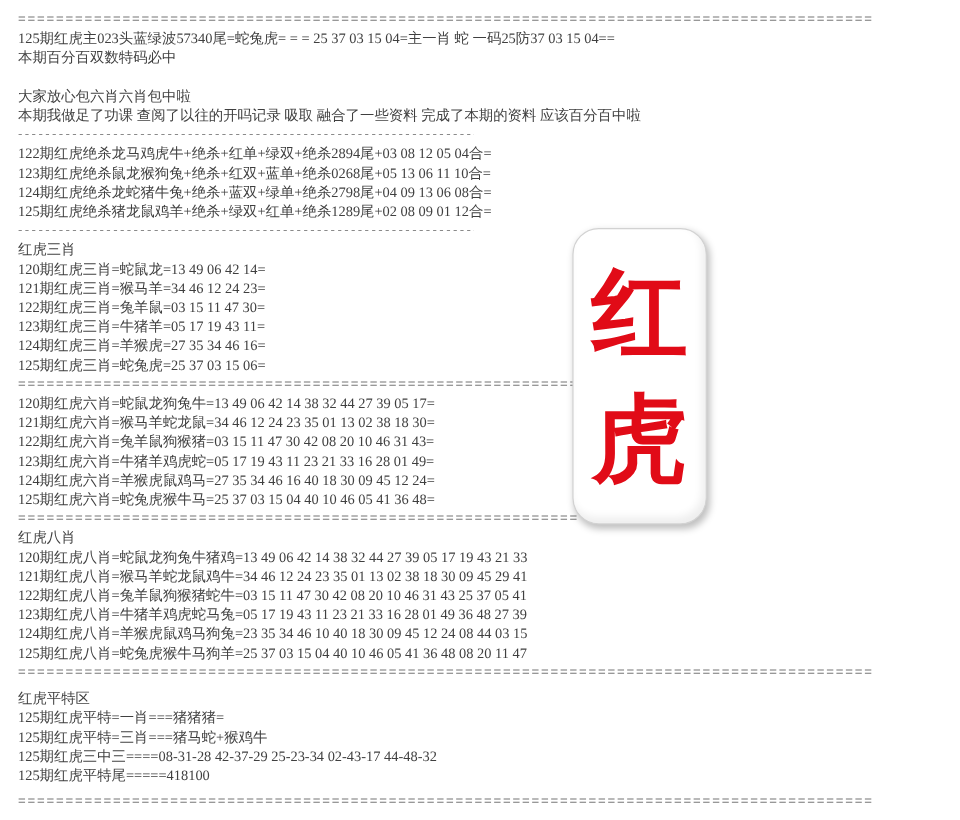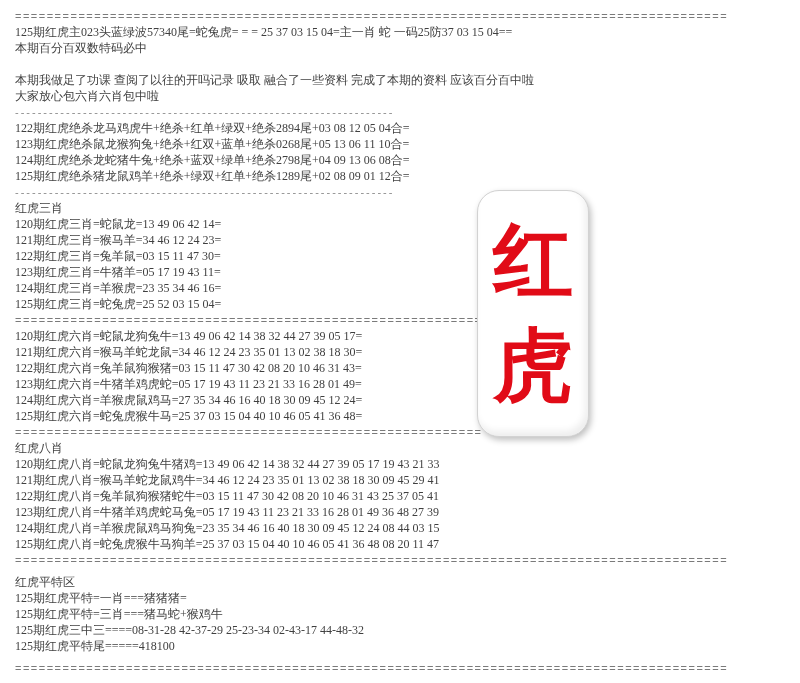--- a/index.html
+++ b/index.html
@@ -66,53 +66,53 @@
 </style>
 </head>
 <body>
 
 <div class="content">
 
   <div class="sep w-full">==============================================================================================================</div>
   <div class="ln">125期红虎主023头蓝绿波57340尾=蛇兔虎= = = 25 37 03 15 04=主一肖  蛇 一码25防37 03 15 04==</div>
   <div class="ln">本期百分百双数特码必中</div>
   <div class="gap"></div>
+  <div class="ln">大家放心包六肖六肖包中啦</div>
   <div class="ln">本期我做足了功课 查阅了以往的开吗记录 吸取 融合了一些资料 完成了本期的资料 应该百分百中啦</div>
-  <div class="ln">大家放心包六肖六肖包中啦</div>
 
   <div class="sep w-dash">----------------------------------------------------------------------------------------------------------------------------------</div>
   <div class="ln">122期红虎绝杀龙马鸡虎牛+绝杀+红单+绿双+绝杀2894尾+03 08 12 05 04合=</div>
   <div class="ln">123期红虎绝杀鼠龙猴狗兔+绝杀+红双+蓝单+绝杀0268尾+05 13 06 11 10合=</div>
   <div class="ln">124期红虎绝杀龙蛇猪牛兔+绝杀+蓝双+绿单+绝杀2798尾+04 09 13 06 08合=</div>
   <div class="ln">125期红虎绝杀猪龙鼠鸡羊+绝杀+绿双+红单+绝杀1289尾+02 08 09 01 12合=</div>
   <div class="sep w-dash">----------------------------------------------------------------------------------------------------------------------------------</div>
 
   <div class="ln">红虎三肖</div>
   <div class="ln">120期红虎三肖=蛇鼠龙=13 49 06 42 14=</div>
   <div class="ln">121期红虎三肖=猴马羊=34 46 12 24 23=</div>
   <div class="ln">122期红虎三肖=兔羊鼠=03 15 11 47 30=</div>
   <div class="ln">123期红虎三肖=牛猪羊=05 17 19 43 11=</div>
-  <div class="ln">124期红虎三肖=羊猴虎=23 35 34 46 16=</div>
-  <div class="ln">125期红虎三肖=蛇兔虎=25 52 03 15 04=</div>
+  <div class="ln">124期红虎三肖=羊猴虎=27 35 34 46 16=</div>
+  <div class="ln">125期红虎三肖=蛇兔虎=25 37 03 15 06=</div>
   <div class="sep w-mid">==============================================================================================================</div>
 
   <div class="ln">120期红虎六肖=蛇鼠龙狗兔牛=13 49 06 42 14 38 32 44 27 39 05 17=</div>
   <div class="ln">121期红虎六肖=猴马羊蛇龙鼠=34 46 12 24 23 35 01 13 02 38 18 30=</div>
   <div class="ln">122期红虎六肖=兔羊鼠狗猴猪=03 15 11 47 30 42 08 20 10 46 31 43=</div>
   <div class="ln">123期红虎六肖=牛猪羊鸡虎蛇=05 17 19 43 11 23 21 33 16 28 01 49=</div>
   <div class="ln">124期红虎六肖=羊猴虎鼠鸡马=27 35 34 46 16 40 18 30 09 45 12 24=</div>
   <div class="ln">125期红虎六肖=蛇兔虎猴牛马=25 37 03 15 04 40 10 46 05 41 36 48=</div>
   <div class="sep w-mid">==============================================================================================================</div>
 
   <div class="ln">红虎八肖</div>
   <div class="ln">120期红虎八肖=蛇鼠龙狗兔牛猪鸡=13 49 06 42 14 38 32 44 27 39 05 17 19 43 21 33</div>
   <div class="ln">121期红虎八肖=猴马羊蛇龙鼠鸡牛=34 46 12 24 23 35 01 13 02 38 18 30 09 45 29 41</div>
   <div class="ln">122期红虎八肖=兔羊鼠狗猴猪蛇牛=03 15 11 47 30 42 08 20 10 46 31 43 25 37 05 41</div>
   <div class="ln">123期红虎八肖=牛猪羊鸡虎蛇马兔=05 17 19 43 11 23 21 33 16 28 01 49 36 48 27 39</div>
-  <div class="ln">124期红虎八肖=羊猴虎鼠鸡马狗兔=23 35 34 46 16 40 18 30 09 45 12 24 08 44 03 15</div>
+  <div class="ln">124期红虎八肖=羊猴虎鼠鸡马狗兔=23 35 34 46 10 40 18 30 09 45 12 24 08 44 03 15</div>
   <div class="ln">125期红虎八肖=蛇兔虎猴牛马狗羊=25 37 03 15 04 40 10 46 05 41 36 48 08 20 11 47</div>
   <div class="sep w-full">==============================================================================================================</div>
 
   <div class="gap-sm"></div>
   <div class="ln">红虎平特区</div>
   <div class="ln">125期红虎平特=一肖===猪猪猪=</div>
   <div class="ln">125期红虎平特=三肖===猪马蛇+猴鸡牛</div>
   <div class="ln">125期红虎三中三====08-31-28 42-37-29 25-23-34 02-43-17 44-48-32</div>
   <div class="ln">125期红虎平特尾=====418100</div>
   <div class="gap-sm"></div>

